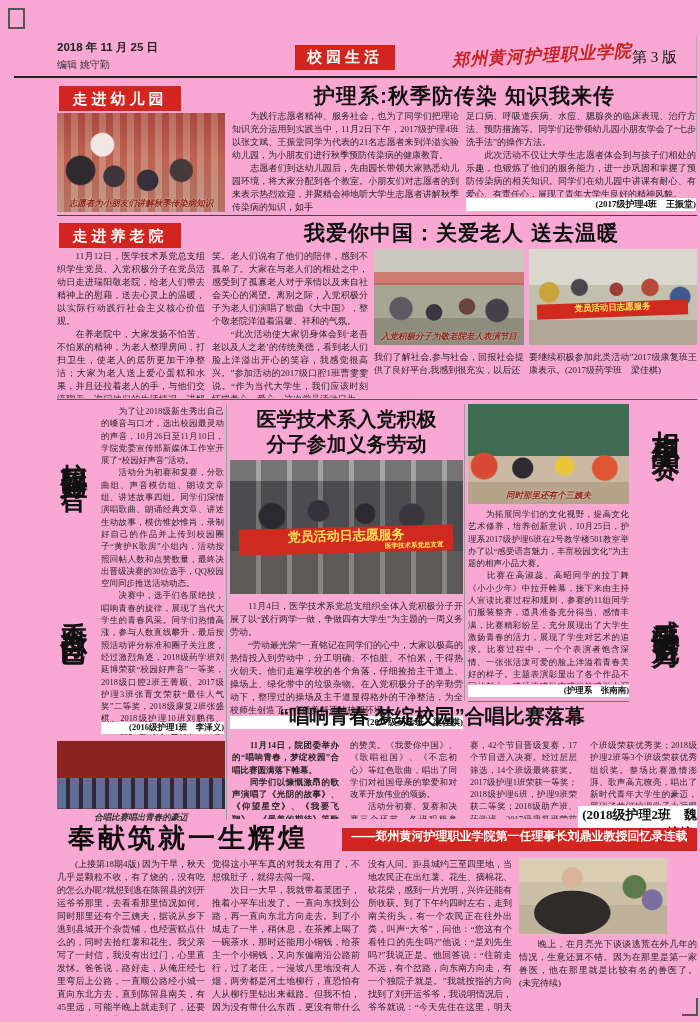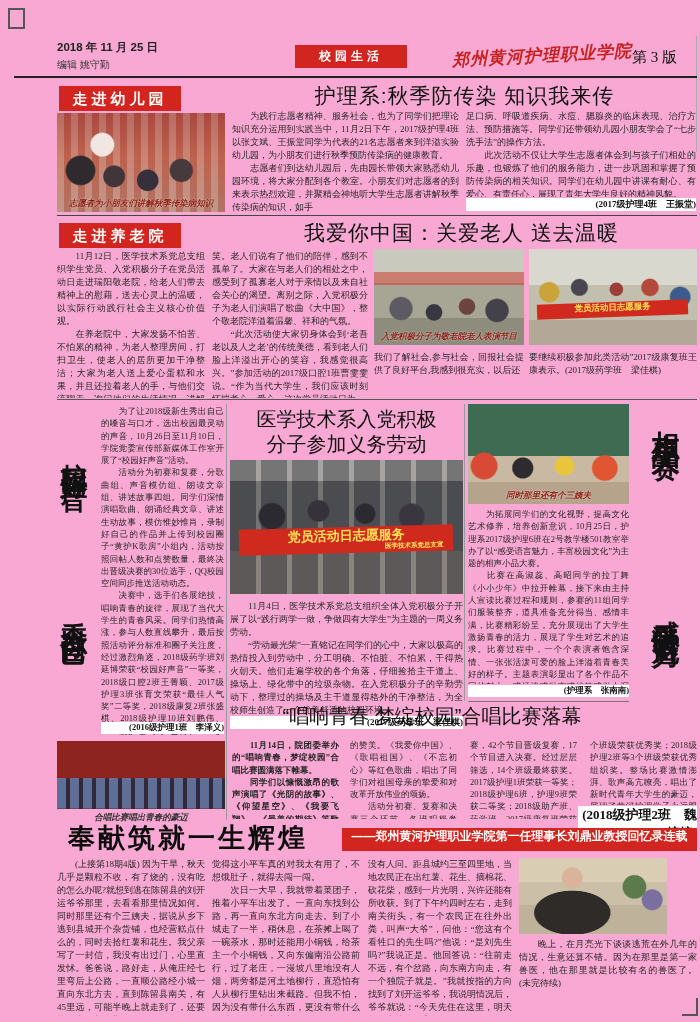--- a/index.html
+++ b/index.html
@@ -6,21 +6,21 @@
   .page{position:relative;width:700px;height:1022px;background:#f9a8d4;overflow:hidden;
         font-family:"Liberation Serif",serif;color:#1c1c1c;}
   .abs{position:absolute;}
   .sans{font-family:"Liberation Sans",sans-serif;}
   .pre{white-space:pre-line;}
   .body-txt{font-size:9px;line-height:13px;text-align:justify;overflow:hidden;color:#262626;}
   .body-sm{font-size:8.5px;line-height:12.3px;text-align:justify;overflow:hidden;color:#262626;}
   .byline{font-weight:bold;font-size:9px;text-align:right;background:#fff;color:#111;}
   .tag{background:#d2251f;color:#fff;font-weight:bold;font-size:15px;text-align:center;
        font-family:"Liberation Sans",sans-serif;letter-spacing:4px;}
-  .headline{font-family:"Liberation Sans",sans-serif;font-weight:normal;color:#101010;text-align:center;}
+  .headline{font-family:"Liberation Sans",sans-serif;font-weight:bold;color:#101010;text-align:center;}
   .vtitle{writing-mode:vertical-rl;text-orientation:upright;font-family:"Liberation Sans",sans-serif;
           font-weight:bold;color:#111;}
   .photo{overflow:hidden;}
   .photo-cap{position:absolute;bottom:2px;left:0;right:0;text-align:center;
              font:italic bold 8.5px "Liberation Serif",serif;color:#8f1f14;
              text-shadow:0 0 2px rgba(255,255,255,.65);}
   .photo-banner{position:absolute;left:4%;right:4%;top:50%;background:#d02a1e;
                 transform:rotate(-1.5deg);padding:1px 0 2px 0;}
   .photo-banner .bmain{font:bold 13px "Liberation Sans",sans-serif;color:#ffe158;text-align:center;line-height:15px;}
   .photo-banner .bsub{font:bold 6.5px "Liberation Sans",sans-serif;color:#ffe158;text-align:right;padding-right:10px;line-height:8px;}
@@ -82,21 +82,21 @@
 
 <div class="page">
 
   <div class="abs" style="left:8px;top:8px;width:13px;height:17px;border:2px solid #555;"></div>
   <div class="abs" style="left:696px;top:36px;width:1px;height:116px;background:#aaa;"></div>
   <div class="abs" style="left:682px;top:998px;width:14px;height:16px;border-right:2px solid #555;border-bottom:2px solid #555;"></div>
 
   <header>
     <div class="abs sans" style="left:57px;top:40px;font-size:11.5px;font-weight:bold;color:#222;">2018 年 11 月 25 日</div>
     <div class="abs sans" style="left:57px;top:58px;font-size:10px;color:#333;">编辑  姚守勤</div>
-    <div class="abs tag" style="left:295px;top:45px;padding:3px 24px;font-size:12px;">校园生活</div>
+    <div class="abs tag" style="left:295px;top:45px;padding:3px 12px;font-size:15px;">校园生活</div>
     <div class="abs" style="left:452px;top:44px;font:italic bold 17px 'Liberation Serif',serif;color:#c52320;transform:rotate(-3deg);letter-spacing:1px;">郑州黄河护理职业学院</div>
     <div class="abs" style="left:632px;top:48px;font-size:15px;color:#111;">第 3 版</div>
     <div class="abs hline" style="left:14px;top:76px;width:683px;height:2px;"></div>
   </header>
 
   <section>
     <div class="abs tag" style="left:59px;top:86px;width:122px;height:25px;line-height:25px;">走进幼儿园</div>
     <div class="abs headline" style="left:232px;top:82px;width:465px;font-size:21px;letter-spacing:1px;">护理系:秋季防传染  知识我来传</div>
     <div class="abs photo ph-kinder" style="left:57px;top:113px;width:168px;height:99px;">
       <span class="photo-cap">志愿者为小朋友们讲解秋季传染病知识</span>

